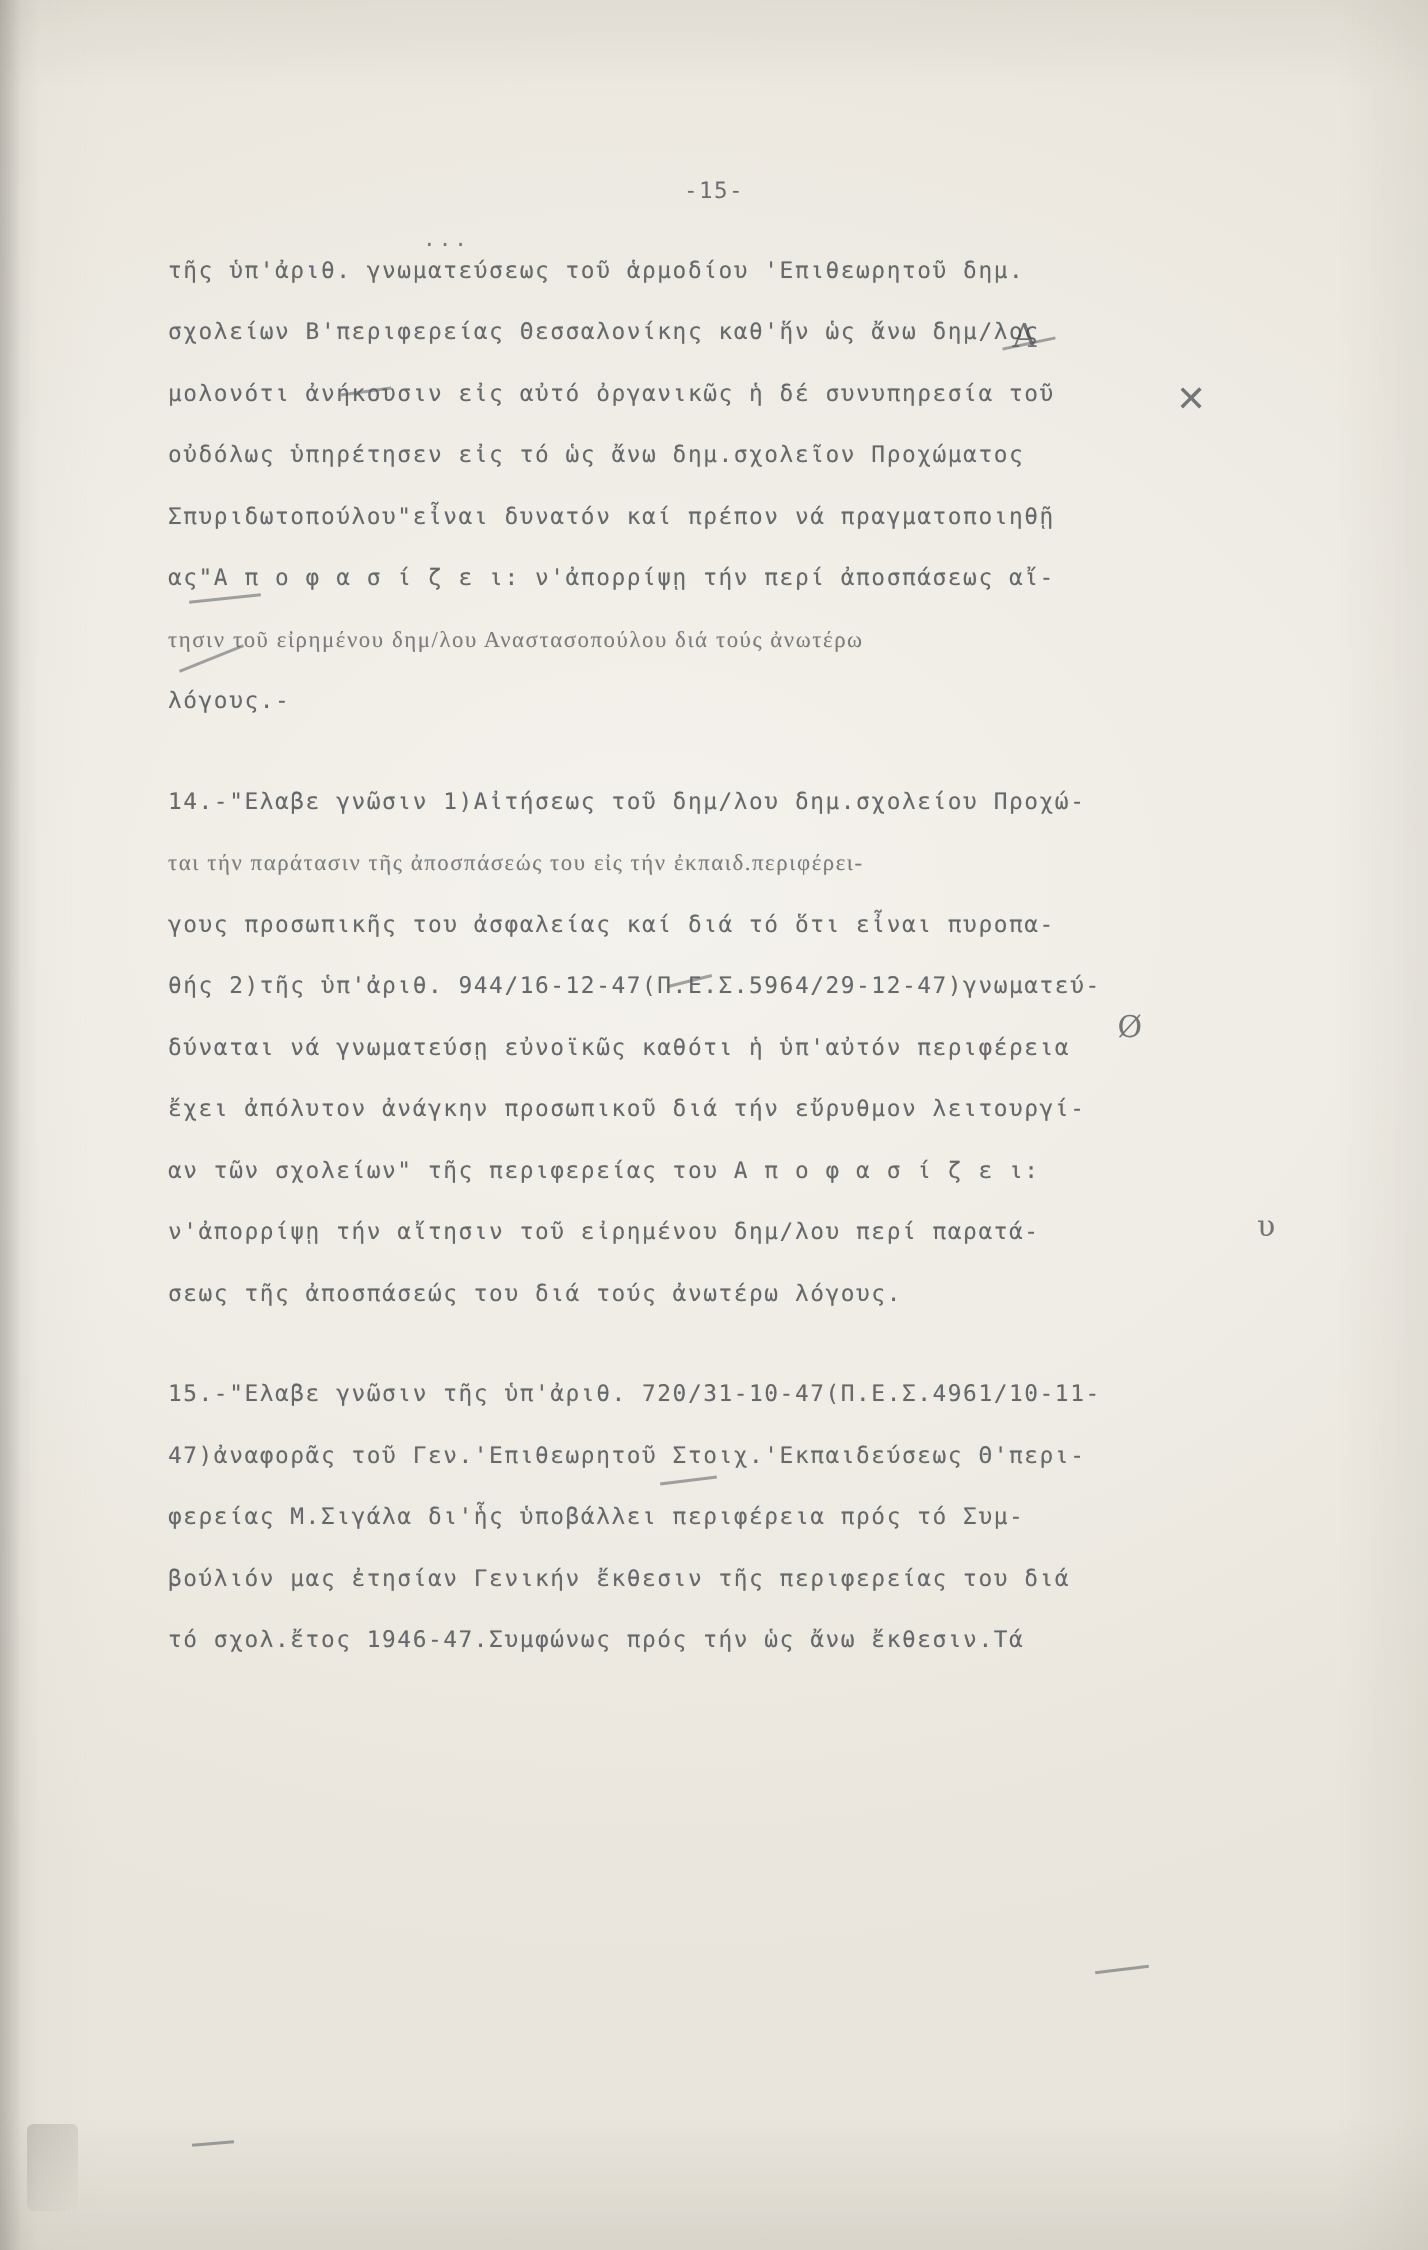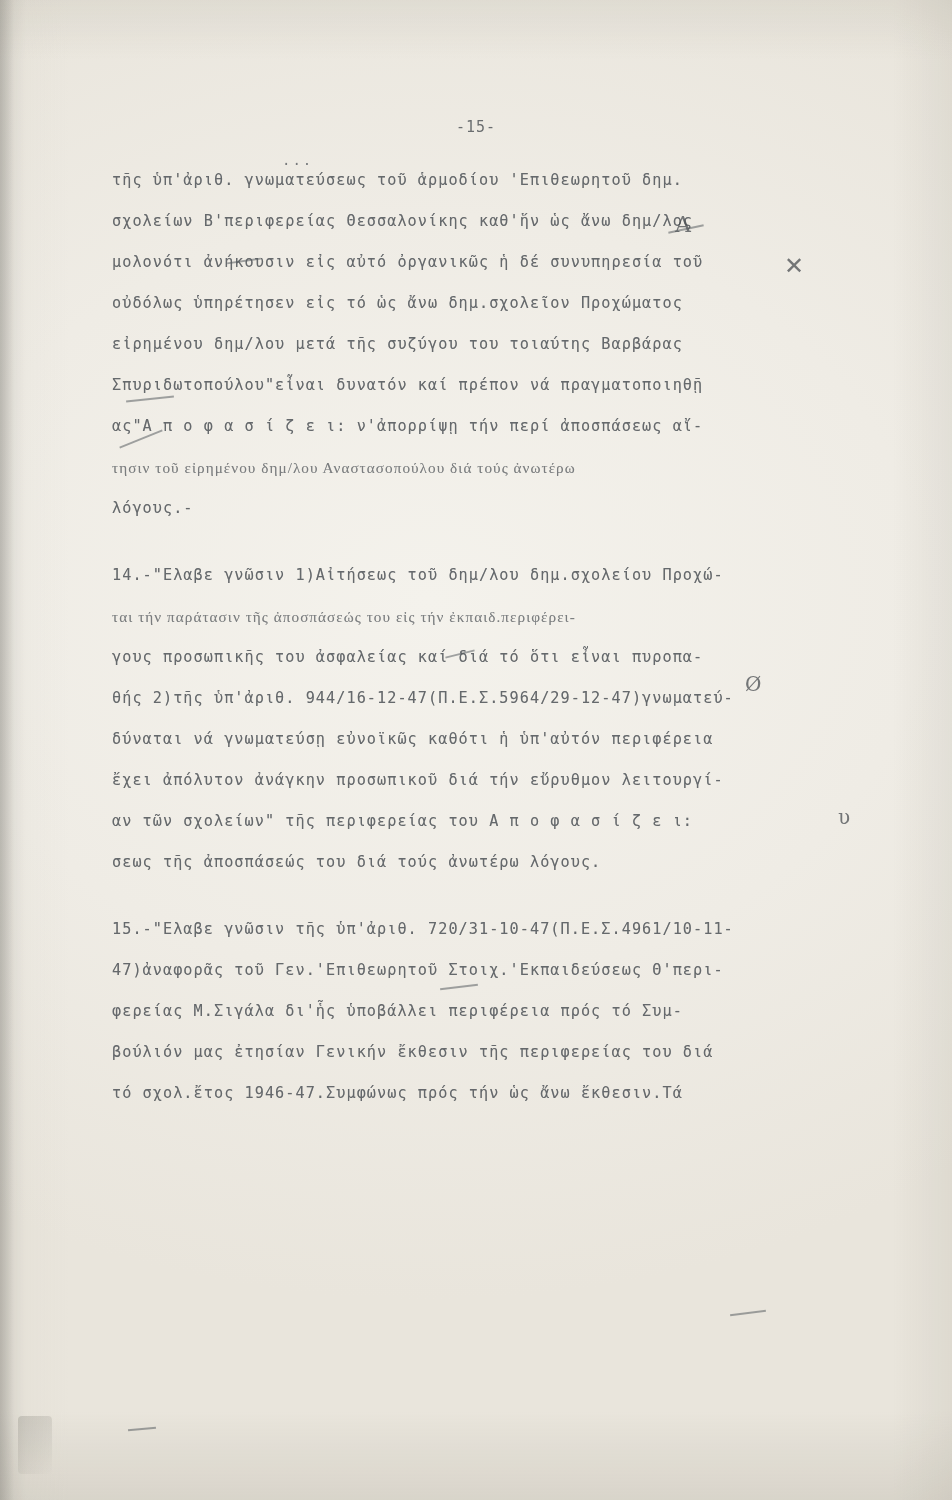--- a/index.html
+++ b/index.html
@@ -124,35 +124,35 @@
   <div class="page-number">-15-</div>
   <div class="top-dots">...</div>
 
   <div class="text-body">
 
     <div class="para">
       <div class="line">τῆς ὑπ'ἀριθ. γνωματεύσεως τοῦ ἁρμοδίου 'Επιθεωρητοῦ δημ.</div>
       <div class="line">σχολείων Β'περιφερείας Θεσσαλονίκης καθ'ἥν ὡς ἄνω δημ/λος</div>
       <div class="line">μολονότι ἀνήκουσιν εἰς αὐτό ὀργανικῶς ἡ δέ συνυπηρεσία τοῦ</div>
       <div class="line">οὐδόλως ὑπηρέτησεν εἰς τό ὡς ἄνω δημ.σχολεῖον Προχώματος</div>
-      <div class="line">εἰρημένου δημ/λου μετά τῆς συζύγου του τοιαύτης Βαρβάρας</div>
       <div class="line">Σπυριδωτοπούλου"εἶναι δυνατόν καί πρέπον νά πραγματοποιηθῇ</div>
       <div class="line">ας"Α π ο φ α σ ί ζ ε ι: ν'ἀπορρίψῃ τήν περί ἀποσπάσεως αἴ-</div>
       <div class="line faint">τησιν τοῦ εἰρημένου δημ/λου Αναστασοπούλου διά τούς ἀνωτέρω</div>
       <div class="line">λόγους.-</div>
     </div>
 
     <div class="para">
       <div class="line">14.-"Ελαβε γνῶσιν 1)Αἰτήσεως τοῦ δημ/λου δημ.σχολείου Προχώ-</div>
       <div class="line faint">ται τήν παράτασιν τῆς ἀποσπάσεώς του εἰς τήν ἐκπαιδ.περιφέρει-</div>
       <div class="line">γους προσωπικῆς του ἀσφαλείας καί διά τό ὅτι εἶναι πυροπα-</div>
       <div class="line">θής 2)τῆς ὑπ'ἀριθ. 944/16-12-47(Π.Ε.Σ.5964/29-12-47)γνωματεύ-</div>
       <div class="line">δύναται νά γνωματεύσῃ εὐνοϊκῶς καθότι ἡ ὑπ'αὐτόν περιφέρεια</div>
       <div class="line">ἔχει ἀπόλυτον ἀνάγκην προσωπικοῦ διά τήν εὔρυθμον λειτουργί-</div>
       <div class="line">αν τῶν σχολείων" τῆς περιφερείας του Α π ο φ α σ ί ζ ε ι:</div>
+      <div class="line">ν'ἀπορρίψῃ τήν αἴτησιν τοῦ εἰρημένου δημ/λου περί παρατά-</div>
       <div class="line">σεως τῆς ἀποσπάσεώς του διά τούς ἀνωτέρω λόγους.</div>
     </div>
 
     <div class="para">
       <div class="line">15.-"Ελαβε γνῶσιν τῆς ὑπ'ἀριθ. 720/31-10-47(Π.Ε.Σ.4961/10-11-</div>
       <div class="line">47)ἀναφορᾶς τοῦ Γεν.'Επιθεωρητοῦ Στοιχ.'Εκπαιδεύσεως Θ'περι-</div>
       <div class="line">φερείας Μ.Σιγάλα δι'ἧς ὑποβάλλει περιφέρεια πρός τό Συμ-</div>
       <div class="line">βούλιόν μας ἐτησίαν Γενικήν ἔκθεσιν τῆς περιφερείας του διά</div>
       <div class="line">τό σχολ.ἔτος 1946-47.Συμφώνως πρός τήν ὡς ἄνω ἔκθεσιν.Τά</div>
     </div>

